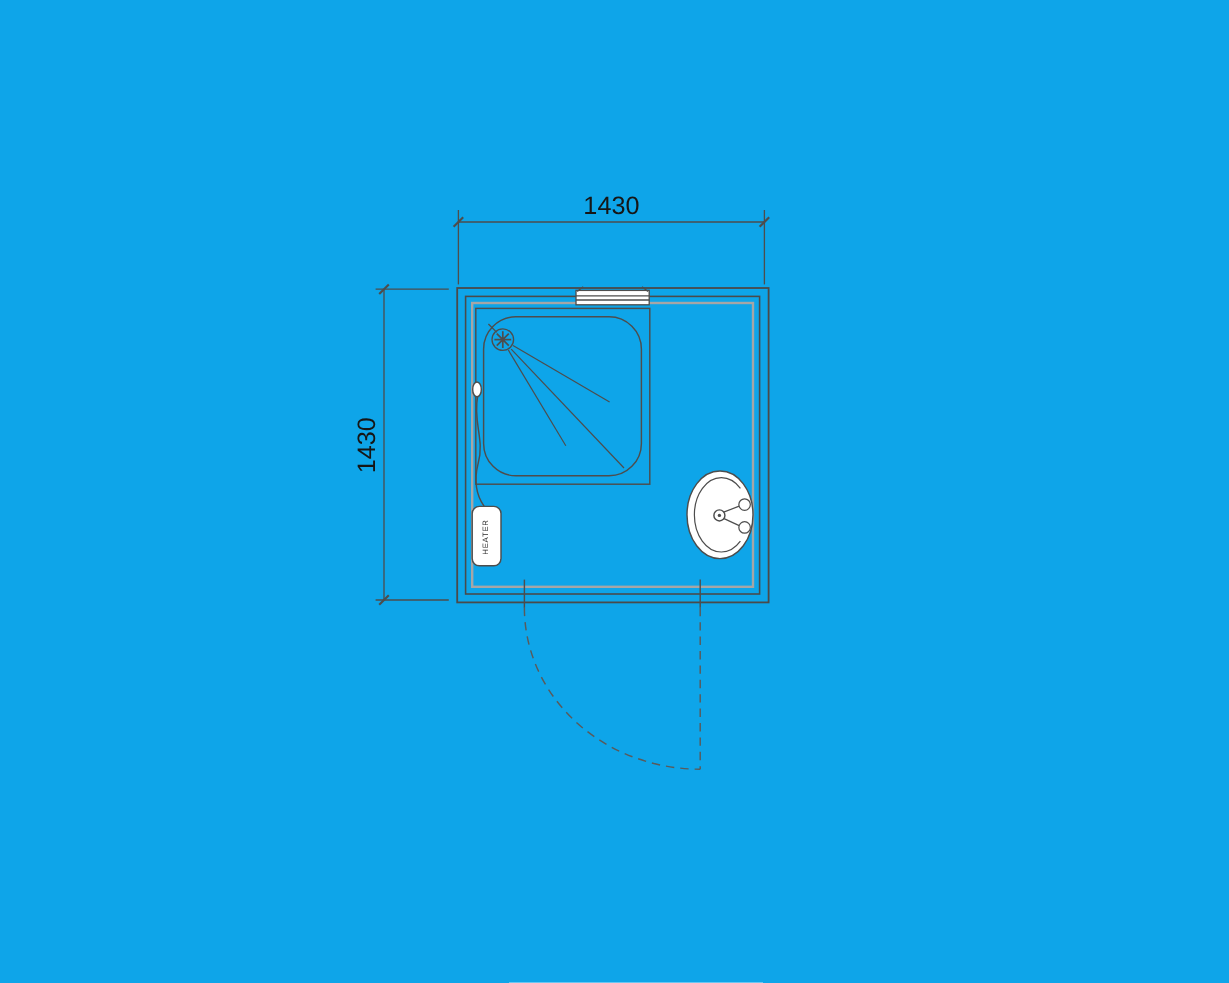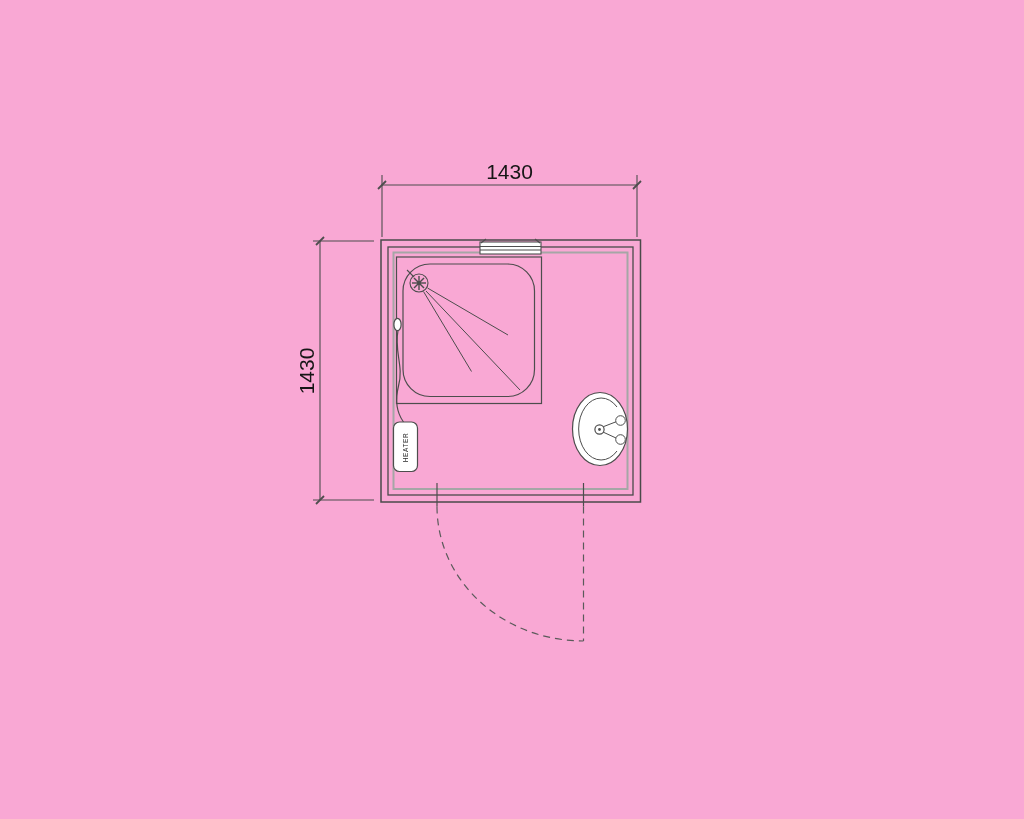--- a/index.html
+++ b/index.html
@@ -1,17 +1,17 @@
 <!DOCTYPE html>
 <html><head>
 <meta charset="utf-8">
 <style>
   html,body{margin:0;padding:0;background:#ffffff;}
   #canvas{
-    position:relative;width:1024px;height:819px;background:#f9a8d4;overflow:hidden;
+    position:relative;width:1024px;height:819px;background:#0ea5e9;overflow:hidden;
     font-family:"Liberation Sans", sans-serif;
   }
   svg{position:absolute;left:0;top:0;}
   .dim-label{
     position:absolute;color:#161616;font-size:21px;line-height:22px;
     text-align:center;white-space:nowrap;
   }
   #dim-top-label{left:382px;top:161px;width:255px;height:22px;}
   #dim-left-label{left:179px;top:360px;width:255px;height:22px;transform:rotate(-90deg);}
   #heater-label{

